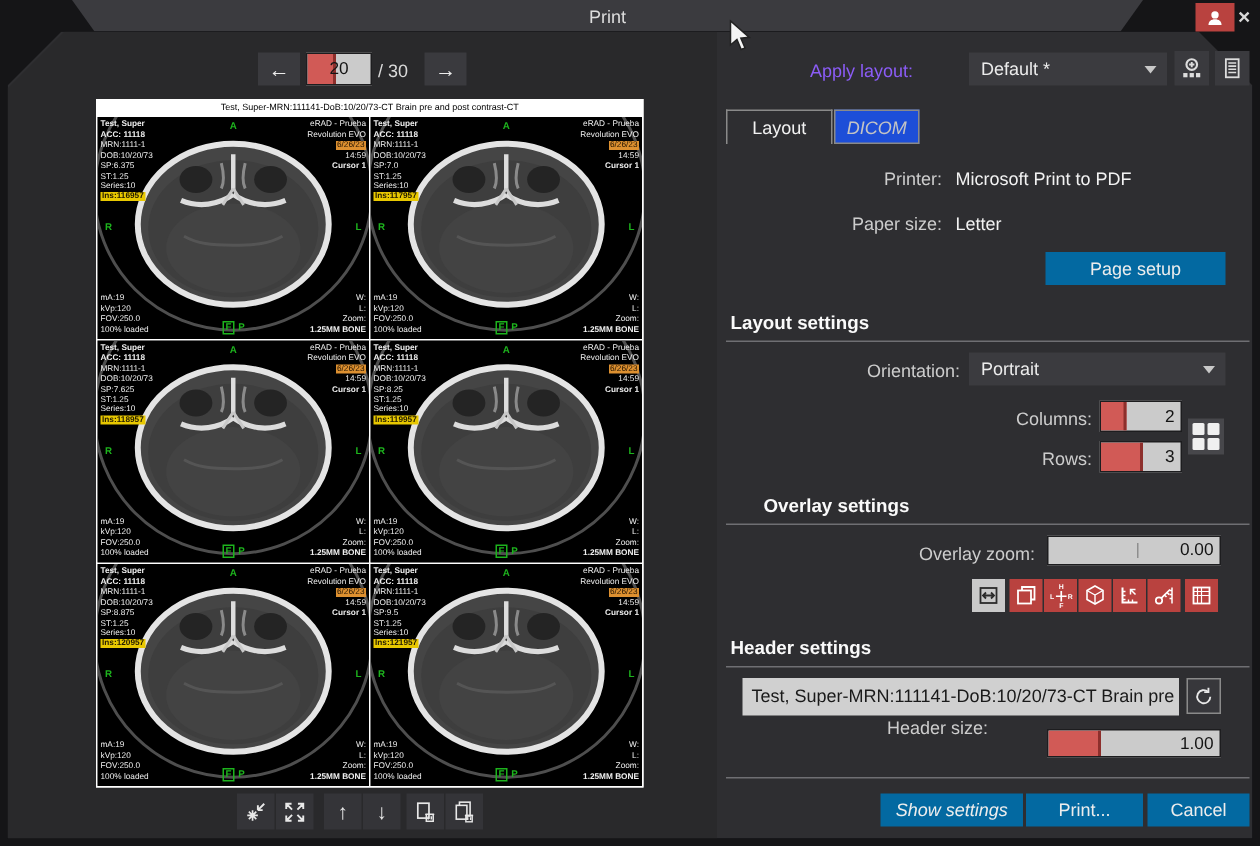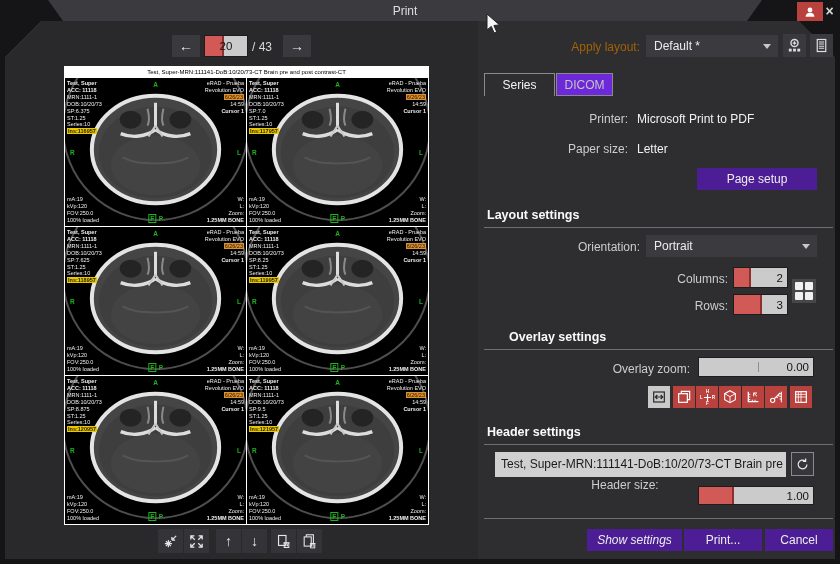--- a/index.html
+++ b/index.html
@@ -24,21 +24,21 @@
     color:#d8d8d8;font-size:14px;font-weight:bold;line-height:18px;padding:0;cursor:default;}
   
   .nav-btn{position:absolute;top:35px;width:28px;height:22px;background:#3a3a3e;border:none;color:#ececec;
     font-size:14px;font-weight:bold;display:flex;align-items:center;justify-content:center;padding:0;}
   .slider{position:absolute;background:#cbcbcb;border:1px solid #1d1d1f;box-sizing:border-box;overflow:hidden;}
   .slider .fill{position:absolute;left:0;top:0;bottom:0;background:#d15a56;border-right:2px solid #8d2f2c;}
   .slider .v{position:absolute;right:4px;top:50%;transform:translateY(-50%);font-size:11.5px;color:#141414;}
   .slider .v.center{right:auto;left:50%;transform:translate(-50%,-50%);}
   .slider .tick{position:absolute;left:52%;top:20%;width:1px;height:60%;background:#8e8e8e;}
   .pager-total{position:absolute;left:252px;top:40px;font-size:12px;color:#dadada;}
-  .apply-label{position:absolute;left:540px;top:40px;width:100px;text-align:right;font-size:12px;color:#a16207;}
+  .apply-label{position:absolute;left:540px;top:40px;width:100px;font-size:12px;color:#8b5cf6;}
   .dropdown{position:absolute;background:#3b3b3f;color:#ececec;font-size:12px;display:flex;align-items:center;
     padding:0 8px;box-sizing:border-box;}
   .dropdown .chev{position:absolute;right:7px;top:50%;margin-top:-2px;width:0;height:0;
     border-left:4px solid transparent;border-right:4px solid transparent;border-top:5px solid #c8c8c8;}
   .sq-btn{position:absolute;top:34px;width:23px;height:23px;background:#3a3a3e;border:none;padding:0;
     display:flex;align-items:center;justify-content:center;}
   
   .page{position:absolute;left:64px;top:66px;width:365px;height:459px;background:#fff;border:1px solid #fff;
     box-sizing:border-box;display:flex;flex-direction:column;}
   .page-header{height:11px;background:#fff;color:#000;font-size:6px;line-height:11px;text-align:center;
@@ -61,24 +61,24 @@
   .mk.l{right:5px;top:50%;transform:translateY(-50%);}
   .mk.fp{bottom:3px;left:50%;transform:translateX(-50%);display:flex;gap:2px;align-items:center;}
   .fbox{border:1px solid #1db31d;padding:0 1.5px;}
   
   .pv-btn{position:absolute;top:529px;width:25px;height:24px;background:#343438;border:none;color:#e8e8e8;
     display:flex;align-items:center;justify-content:center;padding:0;font-size:14px;font-weight:bold;}
   
   .tab{position:absolute;top:73px;height:23px;font-size:12px;display:flex;align-items:center;justify-content:center;
     box-sizing:border-box;border:1px solid #8a8a8a;}
   .tab.active{background:#2e2e31;color:#f2f2f2;border-bottom:none;z-index:2;}
-  .tab.inactive{background:#6d28d9;color:#c4c4c4;}
+  .tab.inactive{background:#1d4ed8;color:#c4c4c4;font-style:italic;}
   .lbl{position:absolute;font-size:12px;color:#cdcdcd;text-align:right;}
   .val{position:absolute;font-size:12px;color:#f2f2f2;}
-  .btn{position:absolute;background:#4c1d95;border:none;color:#ededed;font-size:12px;padding:0;height:22px;}
+  .btn{position:absolute;background:#0369a1;border:none;color:#ededed;font-size:12px;padding:0;height:22px;}
   .sect{position:absolute;left:487px;font-size:12.5px;font-weight:bold;color:#fafafa;}
   .rule{position:absolute;left:484px;width:349px;height:1px;background:#6f6f73;}
   .grid-btn{position:absolute;left:792px;top:279px;width:24px;height:24px;background:#47474b;border:none;
     display:flex;align-items:center;justify-content:center;padding:0;}
   .grid-ico{display:grid;grid-template-columns:8px 8px;grid-auto-rows:8px;gap:2px;}
   .grid-ico i{background:#f0f0f0;border-radius:1px;}
   .ov-btn{position:absolute;top:386px;width:22px;height:22px;border:none;padding:0;background:#b9423f;
     display:flex;align-items:center;justify-content:center;}
   .ov-btn.gray{background:#c9c9c9;}
   .textbox{position:absolute;left:495px;top:452px;width:291px;height:25px;background:#d0d0d0;color:#1a1a1a;
@@ -130,21 +130,21 @@
     <path d="M1 1l0 16 4.3-3.6 2.8 6.6 2.6-1.1-2.8-6.4 5.6-0.6z" fill="#f5f5f5" stroke="#222" stroke-width="1"></path>
   </svg>
 
   <button class="nav-btn" style="left:172px;">
     <span>←</span>
   </button>
   <div class="slider" style="left:204px;top:35px;width:44px;height:22px;">
     <div class="fill" style="width:17px;"></div>
     <span class="v center">20</span>
   </div>
-  <span class="pager-total">/ 43</span>
+  <span class="pager-total">/ 30</span>
   <button class="nav-btn" style="left:283px;">
     <span>→</span>
   </button>
 
   <span class="apply-label">Apply layout:</span>
   <div class="dropdown" style="left:646px;top:35px;width:132px;height:22px;">
     <span>Default *</span>
     <span class="chev"></span>
   </div>
   <button class="sq-btn" style="left:783px;">
@@ -455,21 +455,21 @@
       <rect x="7.5" y="2.5" width="10" height="13" fill="none" stroke="#e8e8e8" stroke-width="1.5"></rect>
       <rect x="4.5" y="5.5" width="10" height="13" fill="#343438" stroke="#e8e8e8" stroke-width="1.5"></rect>
       <g stroke="#e8e8e8" stroke-width="1.3" fill="none">
         <rect x="13.5" y="15" width="6" height="6"></rect>
         <path d="M12.6 15h7.8M15.3 16.6v2.8M18 16.6v2.8"></path>
       </g>
     </svg>
   </button>
 
   <div class="tab active" style="left:484px;width:71px;">
-    <span>Series</span>
+    <span>Layout</span>
   </div>
   <div class="tab inactive" style="left:556px;width:57px;">
     <span>DICOM</span>
   </div>
 
   <span class="lbl" style="left:520px;top:112px;width:108px;">Printer:</span>
   <span class="val" style="left:637px;top:112px;">Microsoft Print to PDF</span>
   <span class="lbl" style="left:520px;top:142px;width:108px;">Paper size:</span>
   <span class="val" style="left:637px;top:142px;">Letter</span>
   <button class="btn" style="left:697px;top:168px;width:120px;">Page setup</button>

